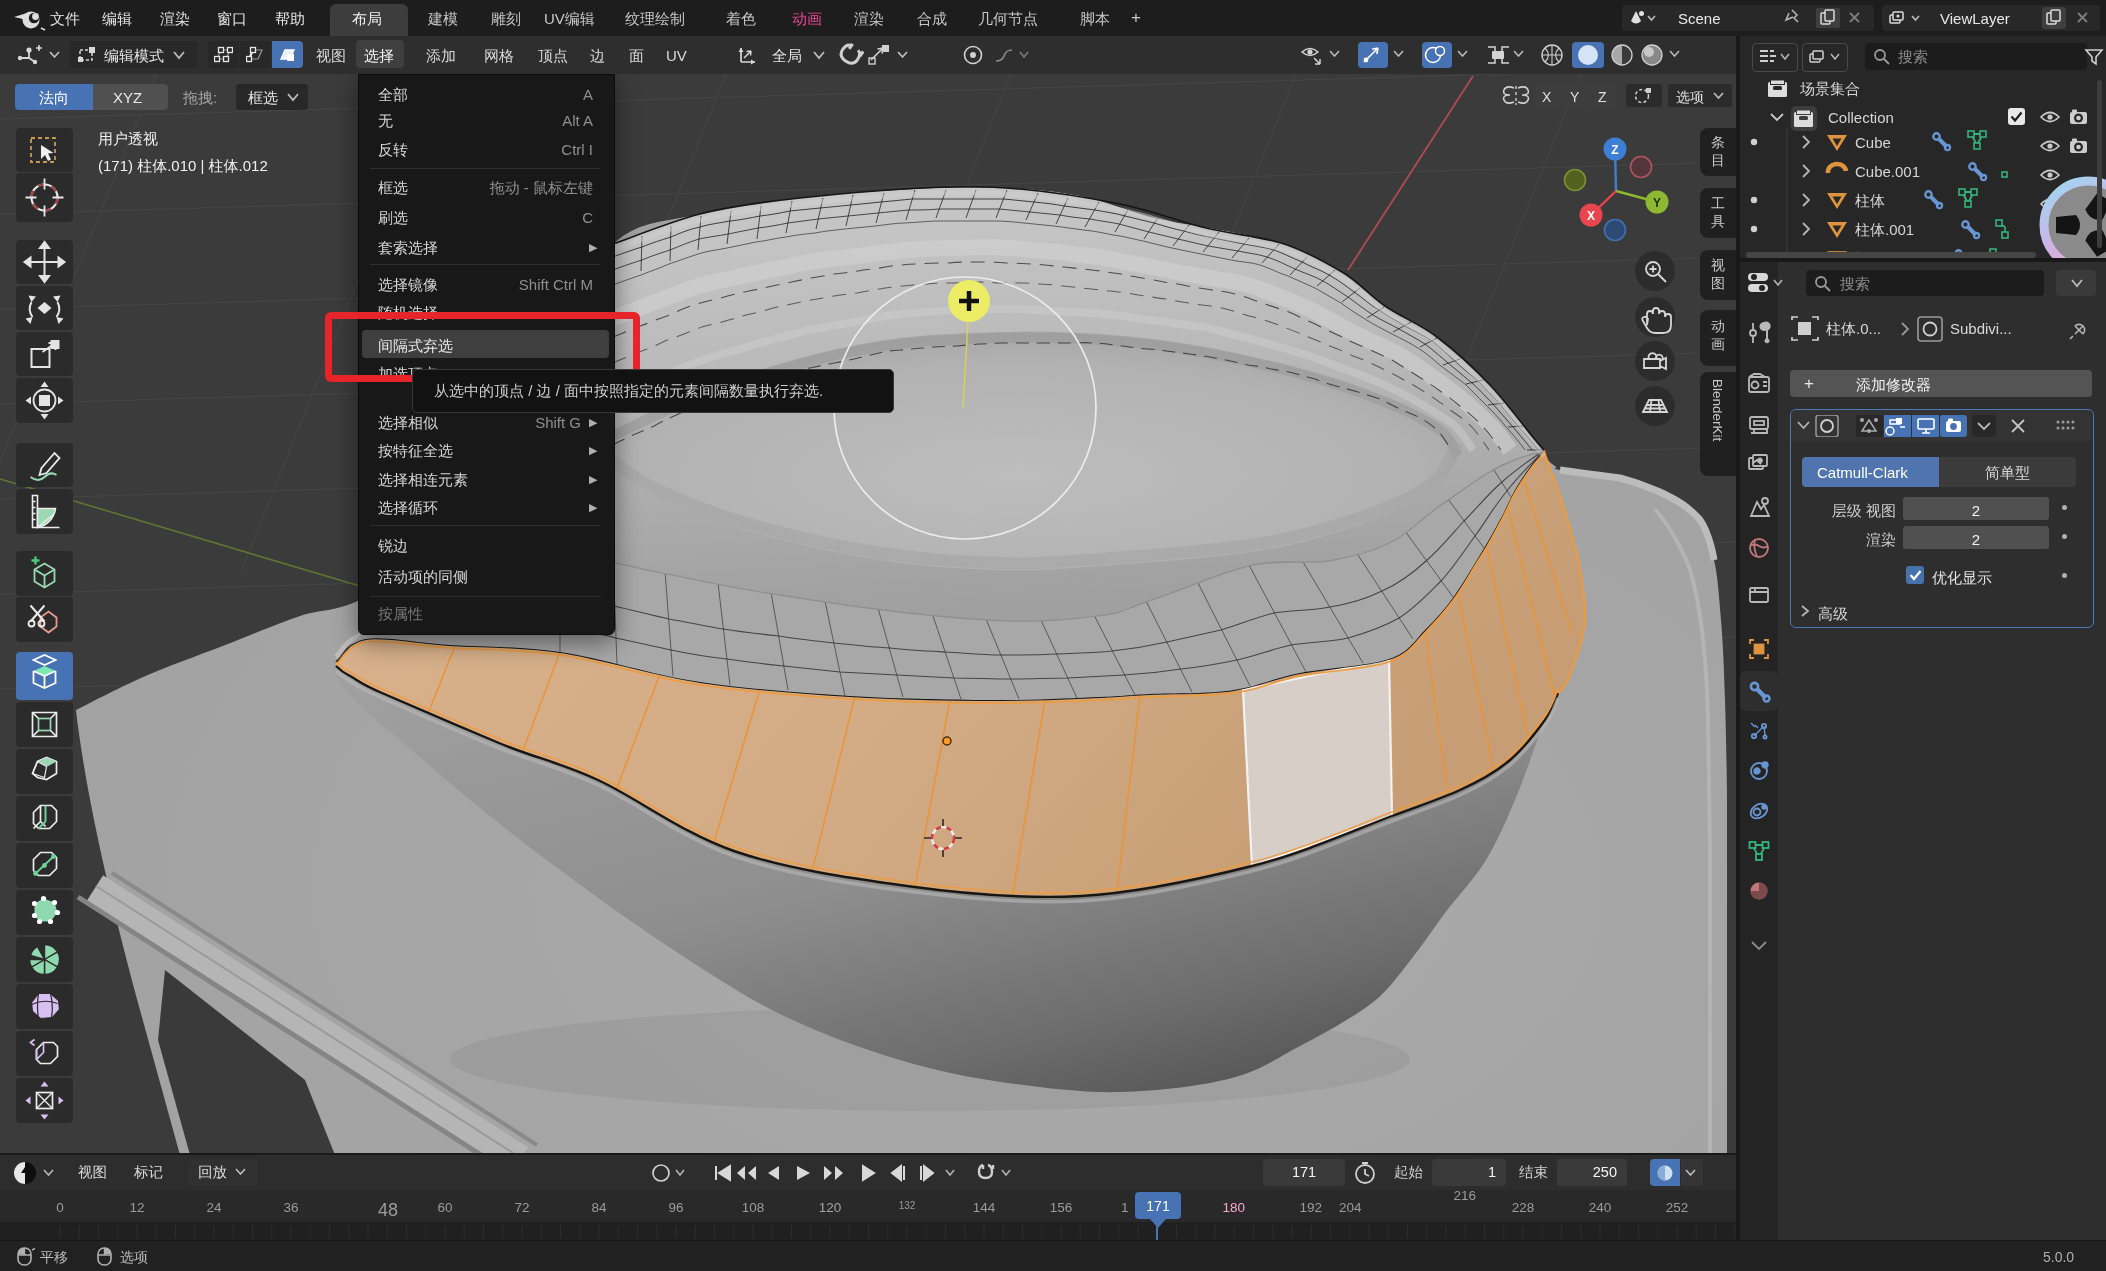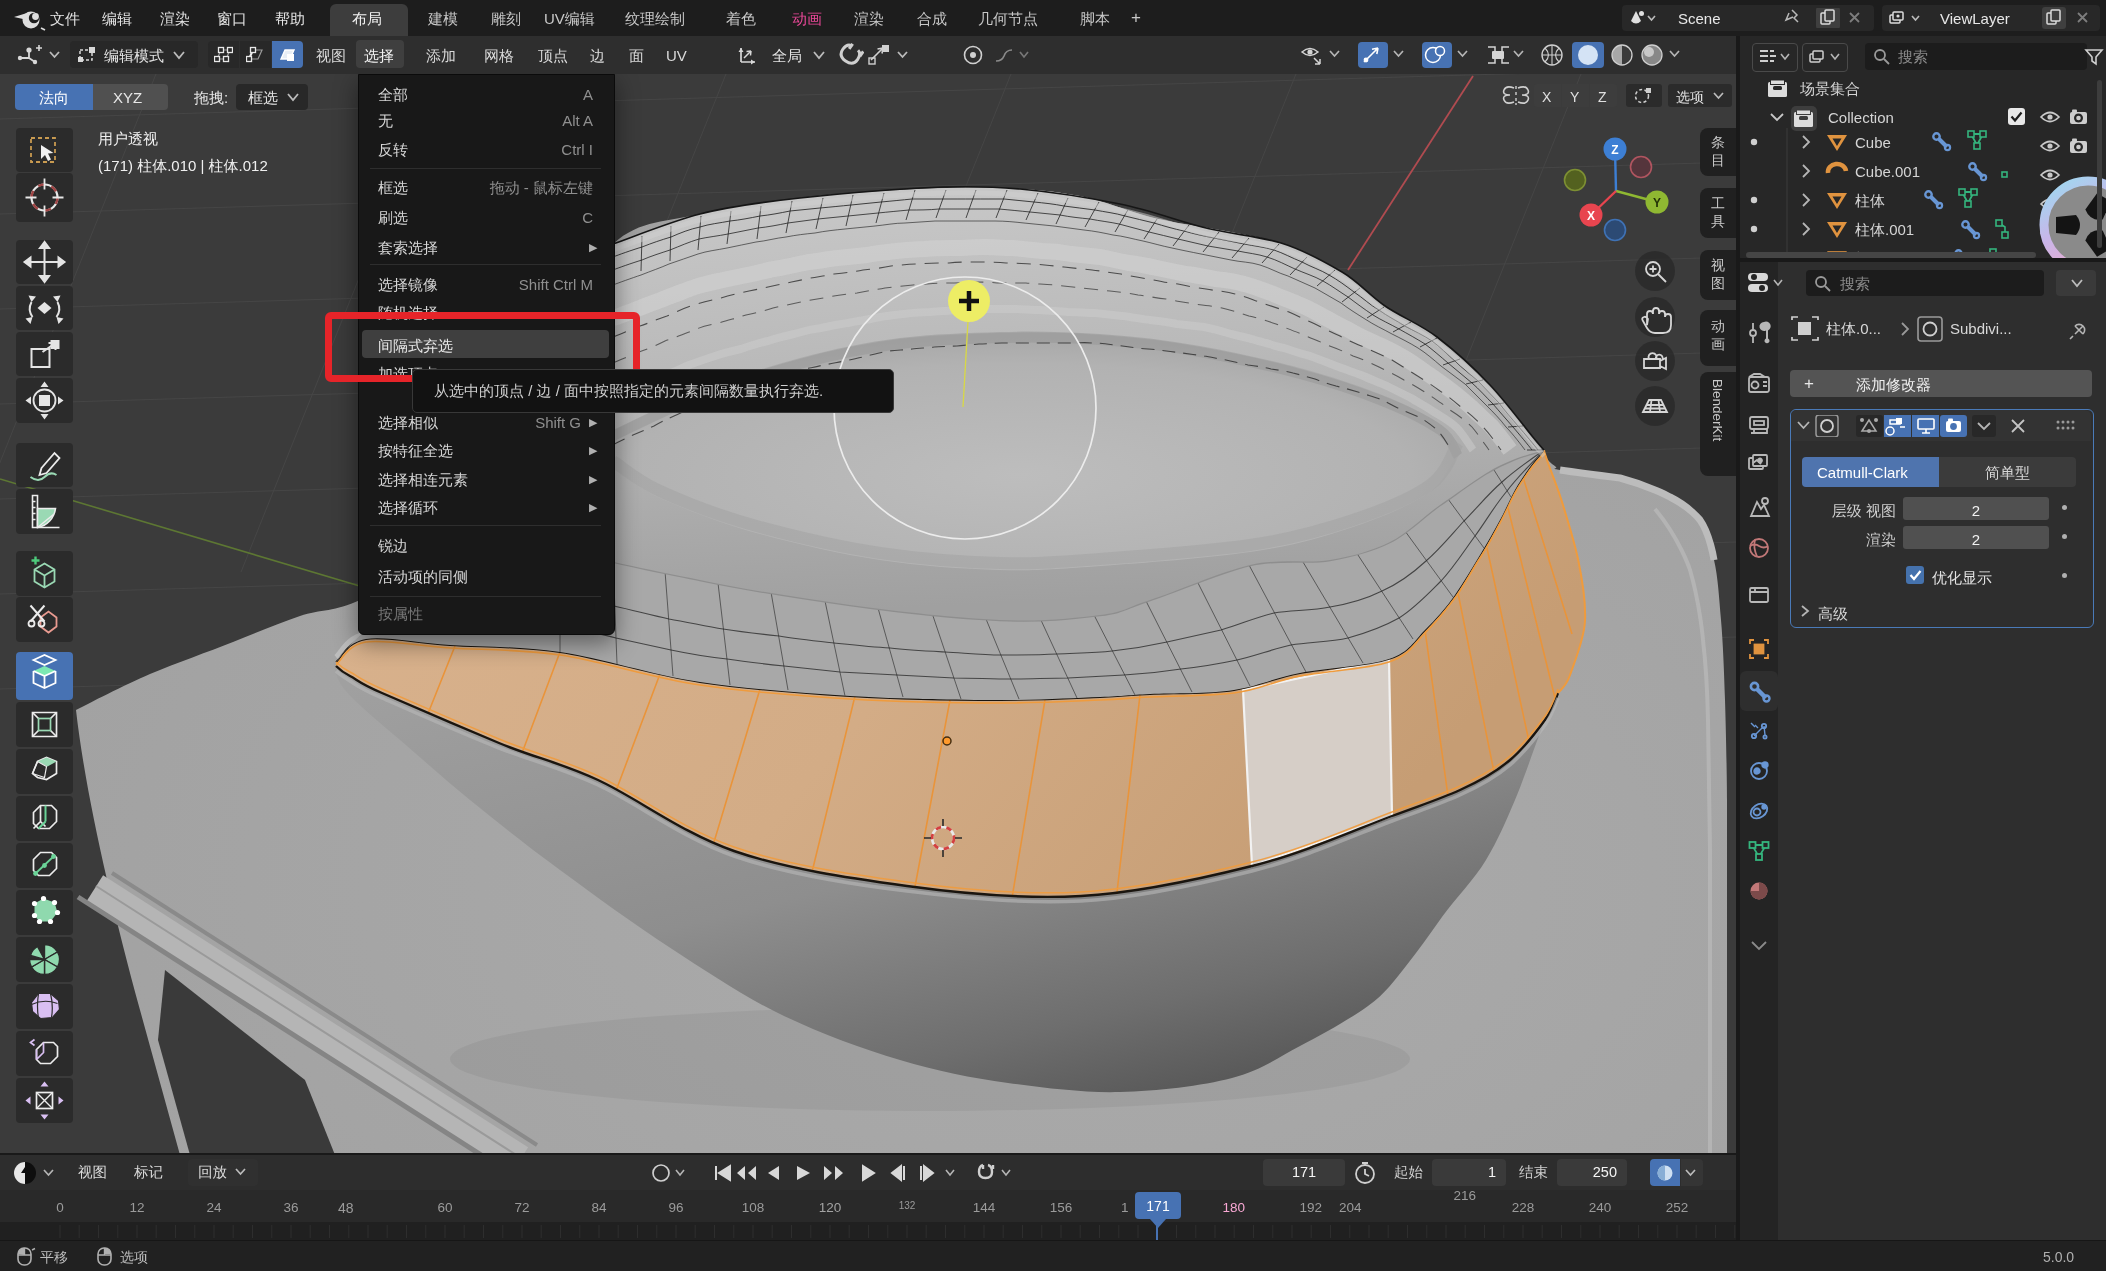--- a/index.html
+++ b/index.html
@@ -303,21 +303,21 @@
 <circle r="11" fill="none" stroke="#e8e8e8" stroke-width="2.6"></circle>
 <circle r="11" fill="none" stroke="#d34040" stroke-width="2.8" stroke-dasharray="5.5 5.5"></circle>
 <path d="M0 -19 V-12 M0 12 V19 M-19 0 H-12 M12 0 H19" stroke="#2a2a2a" stroke-width="1.6"></path>
 </g>
 </svg>
 
 <div class="abs" style="left:15px;top:10px;width:78px;height:26px;background:#4772b3;border-radius:4px 0 0 4px;"></div>
 <div class="abs" style="left:93px;top:10px;width:75px;height:26px;background:#505050;border-radius:0 4px 4px 0;"></div>
 <div class="t" style="left:39px;top:16px;color:#fff">法向</div>
 <div class="t" style="left:113px;top:16px;color:#e8e8e8">XYZ</div>
-<div class="t" style="left:194px;top:16px;color:#e5e5e5">拖拽:</div>
+<div class="t" style="left:183px;top:16px;color:#a3a3a3">拖拽:</div>
 <div class="abs" style="left:236px;top:10px;width:72px;height:26px;background:#282828;border-radius:4px;"></div>
 <div class="t" style="left:248px;top:16px;color:#e4e4e4">框选</div>
 <svg class="abs" style="left:286px;top:19px" width="14" height="9" viewBox="0 0 14 9">
       <path d="M2 1 l5 6 l5 -6" stroke="#bbb" stroke-width="1.8" fill="none"></path>
     </svg>
 
 <div class="t" style="left:98px;top:57px;color:#ffffff;opacity:.92">用户透视</div>
 <div class="t" style="left:98px;top:84px;color:#ffffff;opacity:.92">(171) 柱体.010 | 柱体.012</div>
 
 <svg class="abs" style="left:16px;top:54px" width="58" height="996" viewBox="0 0 58 996">
@@ -1009,21 +1009,21 @@
  <div class="abs" style="left:1681px;top:4px;width:22px;height:27px;background:#353535;border-radius:0 4px 4px 0;"></div>
  <svg class="abs" style="left:1684px;top:14px" width="13" height="9" viewBox="0 0 13 9">
       <path d="M2 1 l4.5 5 l4.5 -5" stroke="#bbb" stroke-width="1.7" fill="none"></path>
     </svg>
 
  <div id="ruler">
       <div class="t" style="left:30px;top:46px;width:60px;text-align:center;color:#9b9b9b;font-size:13.5px">0</div>
       <div class="t" style="left:107px;top:46px;width:60px;text-align:center;color:#9b9b9b;font-size:13.5px">12</div>
       <div class="t" style="left:184px;top:46px;width:60px;text-align:center;color:#9b9b9b;font-size:13.5px">24</div>
       <div class="t" style="left:261px;top:46px;width:60px;text-align:center;color:#9b9b9b;font-size:13.5px">36</div>
-      <div class="t" style="left:338px;top:46px;width:60px;text-align:left;color:#9b9b9b;font-size:14px">48</div>
+      <div class="t" style="left:338px;top:46px;width:60px;text-align:right;color:#9b9b9b;font-size:18px">48</div>
       <div class="t" style="left:415px;top:46px;width:60px;text-align:center;color:#9b9b9b;font-size:13.5px">60</div>
       <div class="t" style="left:492px;top:46px;width:60px;text-align:center;color:#9b9b9b;font-size:13.5px">72</div>
       <div class="t" style="left:569px;top:46px;width:60px;text-align:center;color:#9b9b9b;font-size:13.5px">84</div>
       <div class="t" style="left:646px;top:46px;width:60px;text-align:center;color:#9b9b9b;font-size:13.5px">96</div>
       <div class="t" style="left:723px;top:46px;width:60px;text-align:center;color:#9b9b9b;font-size:13.5px">108</div>
       <div class="t" style="left:800px;top:46px;width:60px;text-align:center;color:#a3a3a3;font-size:13.5px">120</div>
       <div class="t" style="left:877px;top:46px;width:60px;text-align:center;color:#9b9b9b;font-size:10px">132</div>
       <div class="t" style="left:954px;top:46px;width:60px;text-align:center;color:#9b9b9b;font-size:13.5px">144</div>
       <div class="t" style="left:1031px;top:46px;width:60px;text-align:center;color:#9b9b9b;font-size:13.5px">156</div>
       <div class="t" style="left:1185px;top:46px;width:60px;text-align:right;color:#f9a8d4;font-size:13.5px">180</div>

